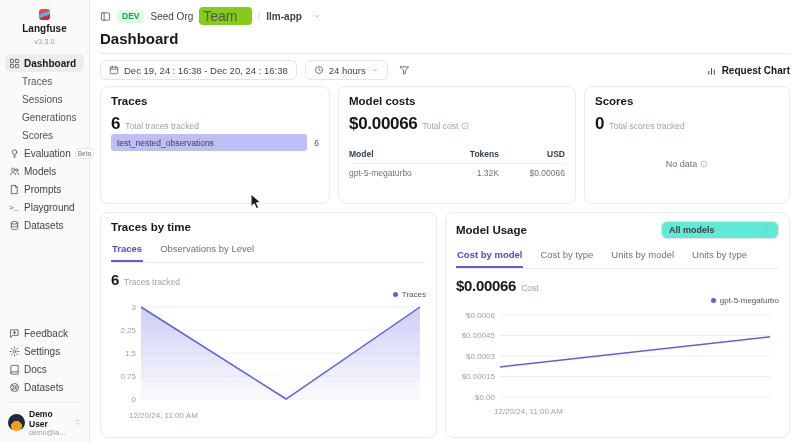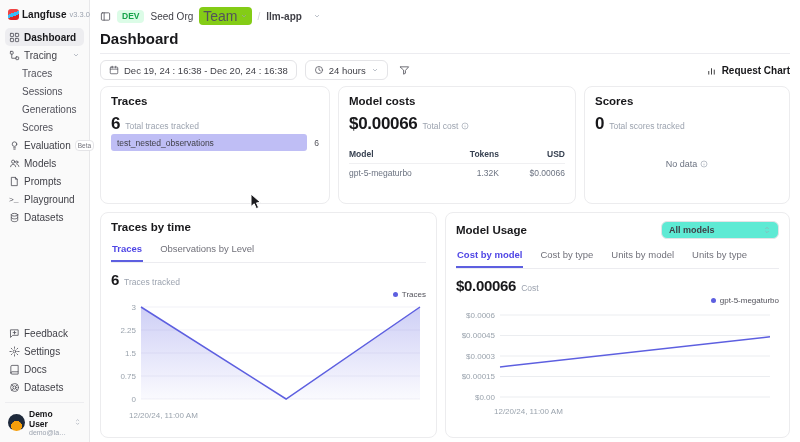--- a/index.html
+++ b/index.html
@@ -7,21 +7,21 @@
     font-family:"Liberation Sans", sans-serif; color:#18181b; }
   :root { --accent:#5d5fe0; --bar:#bfbef5; }
 
   .ic{width:11px;height:11px;flex:none;stroke:#52525b;fill:none;stroke-width:1.8;stroke-linecap:round;stroke-linejoin:round}
   .ic-sm{width:10px;height:10px}
   .chev{width:8px;height:8px;stroke:#9ca3af}
 
   
   .sidebar{position:fixed;left:0;top:0;width:90px;height:442px;background:#fafafa;
     border-right:1px solid #e8e8ea;display:flex;flex-direction:column;padding:7px 5px 6px;font-size:10px;}
-  .logo-row{display:flex;align-items:center;gap:3px;padding:2px 3px 8px;}
+  .logo-row{display:flex;align-items:center;gap:3px;padding:2px 3px 8px;flex-direction:column;}
   .logo-mark{width:11px;height:11px;border-radius:3px;flex:none;
     background:linear-gradient(160deg,#ef4444 0 38%,#38bdf8 38% 62%,#dc2626 62%);}
   .logo-name{font-weight:700;font-size:10px;}
   .logo-ver{font-size:7.5px;color:#9ca3af;}
   .nav-item{display:flex;align-items:center;gap:4px;padding:3.5px 4px;border-radius:5px;color:#3f3f46;cursor:pointer;}
   .nav-item.active{background:#ededf0;font-weight:700;color:#18181b;}
   .nav-sub{padding-left:17px;color:#52525b;}
   .ml-auto{margin-left:auto;}
   .beta-pill{font-size:6.5px;color:#71717a;border:1px solid #e4e4e7;background:#fff;border-radius:4px;padding:0 2px;line-height:1.5;}
   .term-glyph{font-family:"Liberation Mono",monospace;font-size:8px;color:#52525b;width:11px;flex:none;}
@@ -98,31 +98,20 @@
   <div class="nav-item active">
     <svg class="ic" viewBox="0 0 24 24">
         <rect x="3" y="3" width="7" height="7" rx="1"></rect>
         <rect x="14" y="3" width="7" height="7" rx="1"></rect>
         <rect x="3" y="14" width="7" height="7" rx="1"></rect>
         <rect x="14" y="14" width="7" height="7" rx="1"></rect>
       </svg>
     <span>Dashboard</span>
   </div>
 
-  <div class="nav-item">
-    <svg class="ic" viewBox="0 0 24 24">
-        <rect x="3" y="3" width="6" height="6" rx="1"></rect>
-        <rect x="15" y="15" width="6" height="6" rx="1"></rect>
-        <polyline points="6,9 6,18 15,18"></polyline>
-      </svg>
-    <span>Tracing</span>
-    <svg class="chev ml-auto" viewBox="0 0 24 24" fill="none" stroke-width="2">
-        <polyline points="6,9 12,15 18,9"></polyline>
-      </svg>
-  </div>
   <div class="nav-item nav-sub">
       <span>Traces</span>
     </div>
   <div class="nav-item nav-sub">
       <span>Sessions</span>
     </div>
   <div class="nav-item nav-sub">
       <span>Generations</span>
     </div>
   <div class="nav-item nav-sub">

